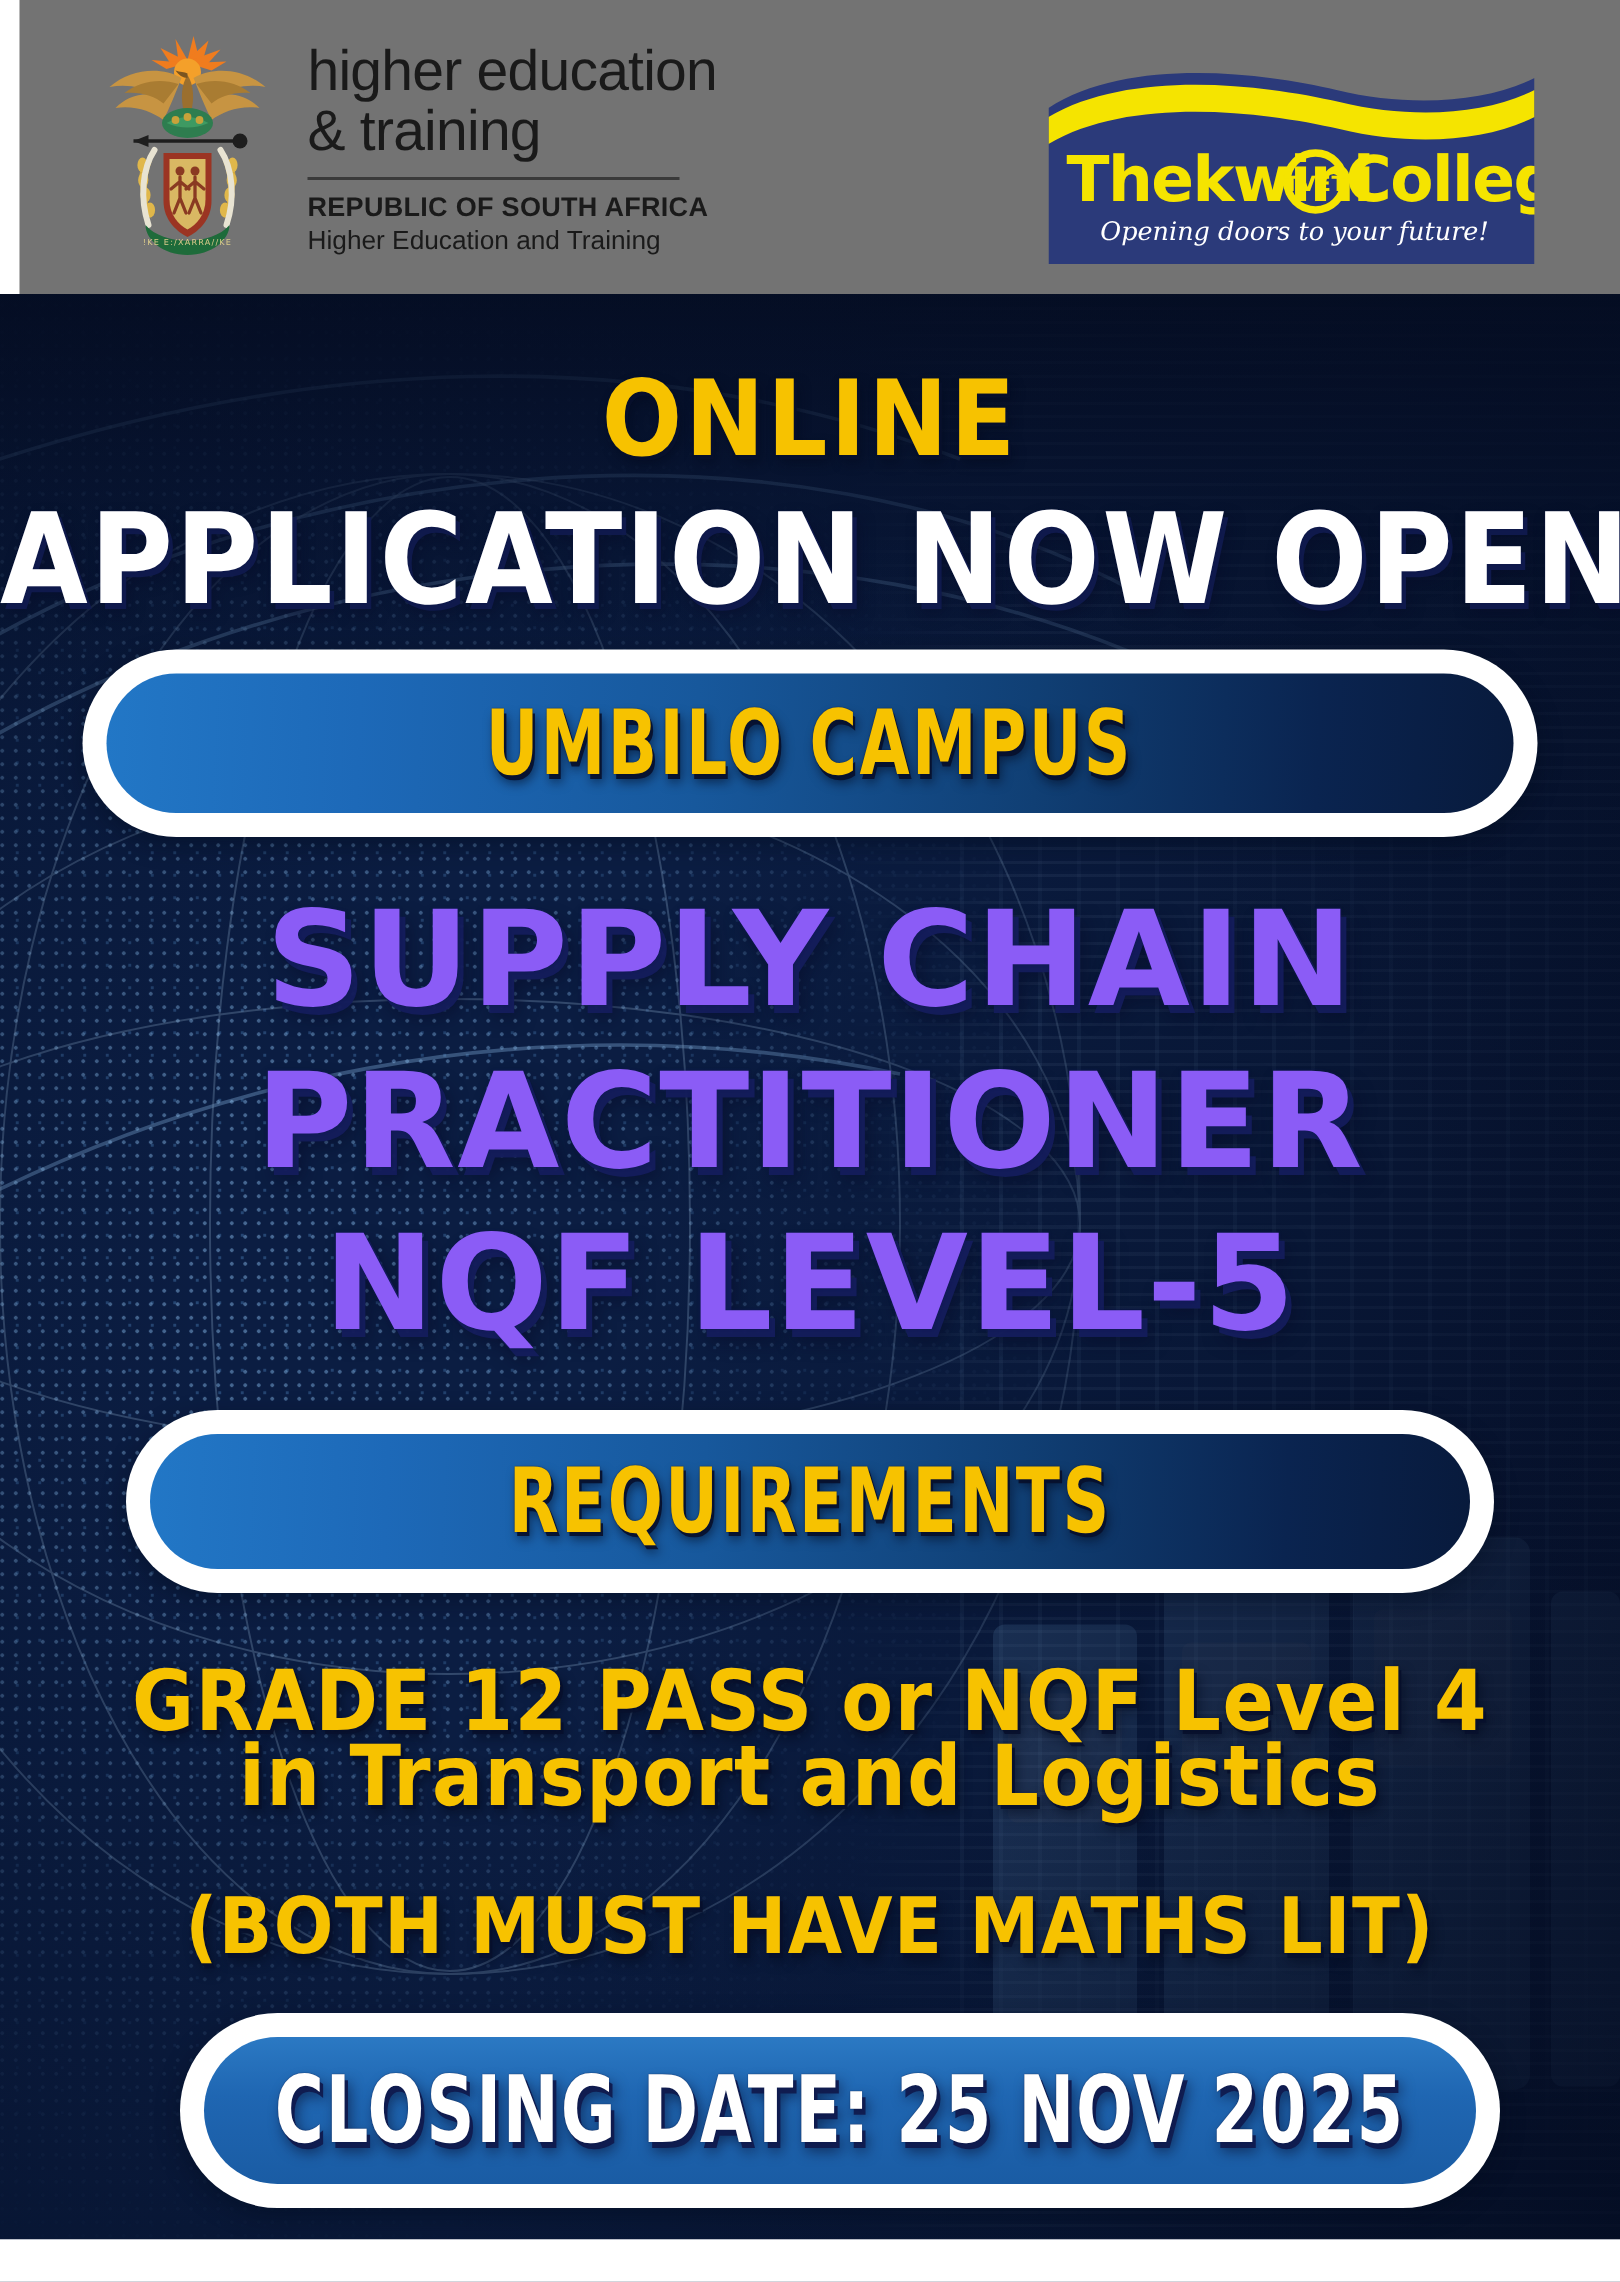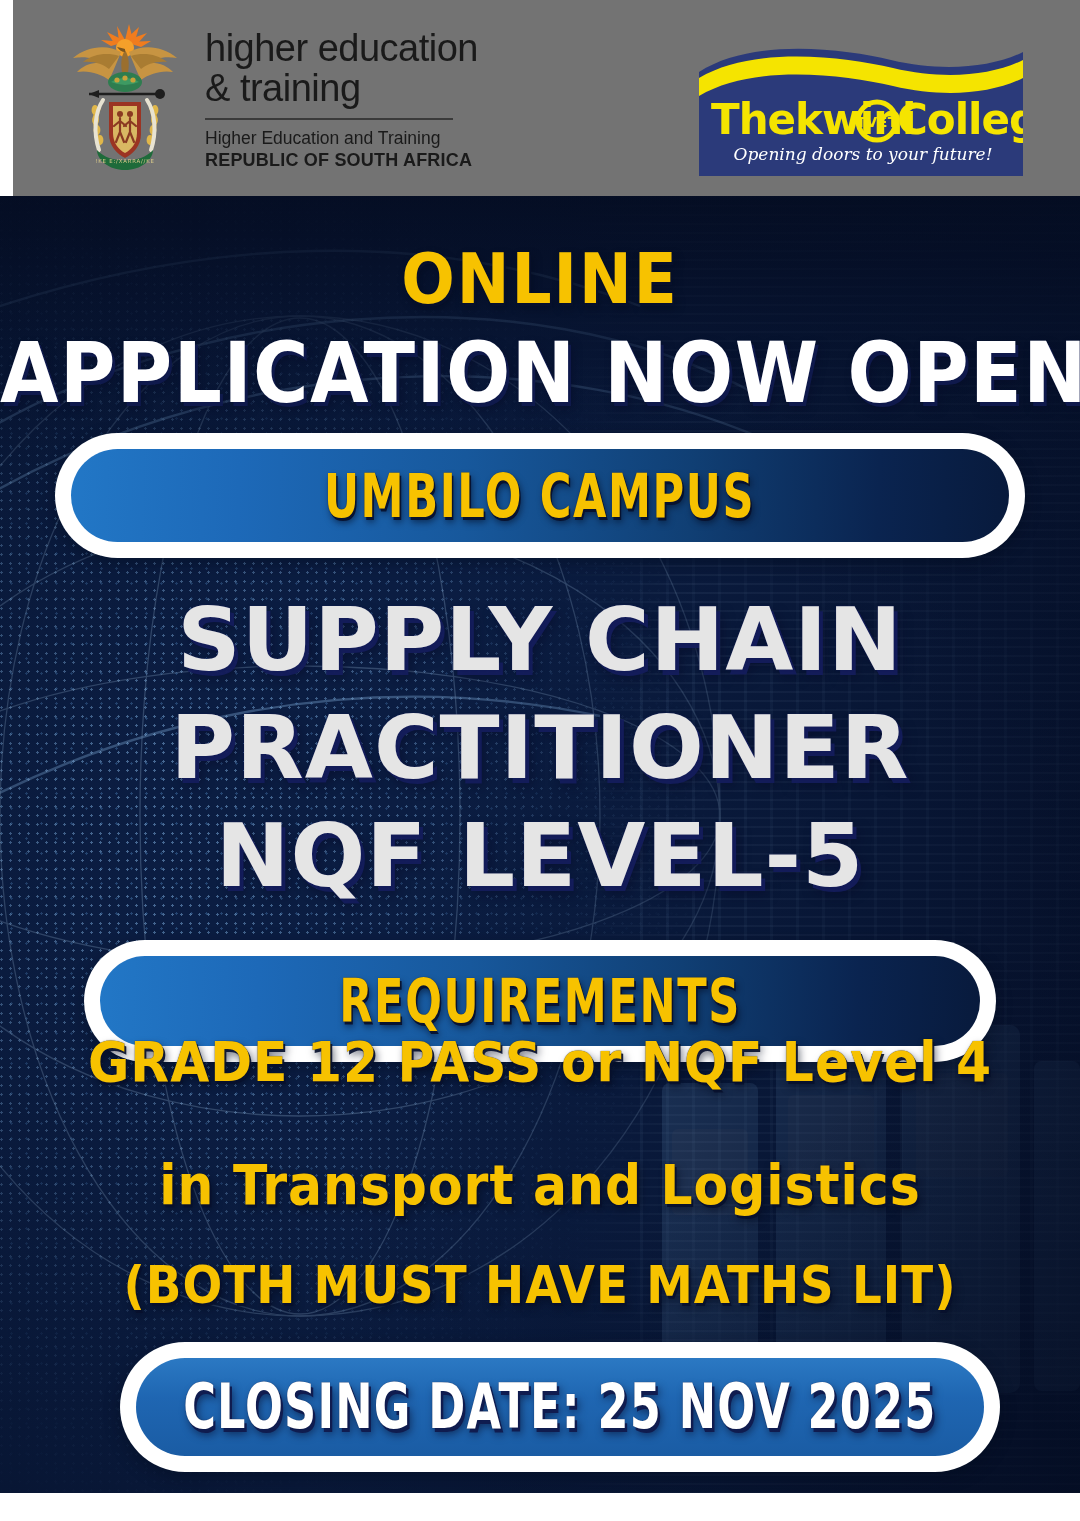--- a/index.html
+++ b/index.html
@@ -164,30 +164,30 @@
   #pill-close{left:120px;top:1146px;width:880px;height:130px;}
   #pill-close .cond{font-size:62px;line-height:62px;letter-spacing:1.5px;}
 
   
   .maintitle{position:absolute;left:0;top:390px;width:1080px;text-align:center;}
   .maintitle .tline{
     font-family:"DejaVu Sans","Liberation Sans", sans-serif;
     font-weight:700;
     font-size:88px;line-height:108px;
     letter-spacing:1px;
-    color:#e5e5e5;
+    color:#8b5cf6;
     white-space:nowrap;
     text-shadow:
       0 0 2px rgba(16,24,84,.95),
       4px 5px 0 rgba(20,28,92,.95),
       6px 8px 12px rgba(6,12,42,.6);
   }
 
   
-  #r-req1{top:837px;}
+  #r-req1{top:910px;}
   #r-req1 .cond{font-size:56px;line-height:58px;letter-spacing:1px;}
 
   #r-req2{top:960px;}
   #r-req2 .cond{font-size:56px;line-height:58px;letter-spacing:1px;}
 
   #r-req3{top:1062px;}
   #r-req3 .cond{font-size:52px;line-height:54px;letter-spacing:1px;}
 
   
   .footer-strip{
@@ -259,22 +259,22 @@
 
       <path d="M36 128 C48 142 80 142 92 128 C92 138 80 148 64 148 C48 148 36 138 36 128 Z" fill="#1E6B3A"></path>
       <text x="64" y="141" font-family="DejaVu Sans, sans-serif" font-size="5.4" fill="#D8C98A" text-anchor="middle" letter-spacing="0.8">!KE E:/XARRA//KE</text>
     </svg>
   </div>
 
   <div class="det-text">
     <div class="det-line1">higher education</div>
     <div class="det-line1">&amp; training</div>
     <div class="det-rule"></div>
+    <div class="det-sub"><b>REPUBLIC OF SOUTH AFRICA</b></div>
     <div class="det-sub">Higher Education and Training</div>
-    <div class="det-sub"><b>REPUBLIC OF SOUTH AFRICA</b></div>
   </div>
 
   <div class="tcol">
     <svg viewBox="0 0 340 140" xmlns="http://www.w3.org/2000/svg">
       <defs>
         <clipPath id="logoclip">
             <rect x="8" y="6" width="324" height="128"></rect>
           </clipPath>
       </defs>
       <g clip-path="url(#logoclip)">

